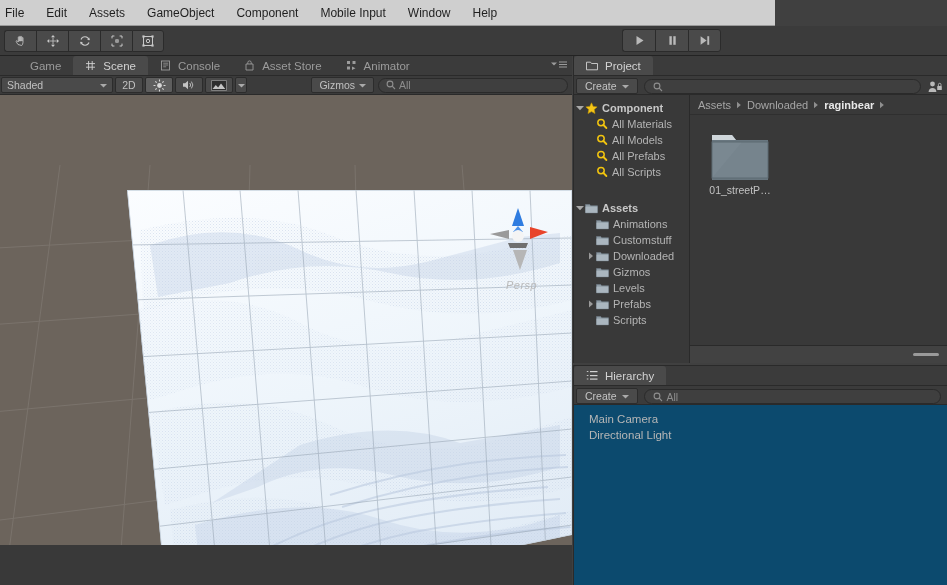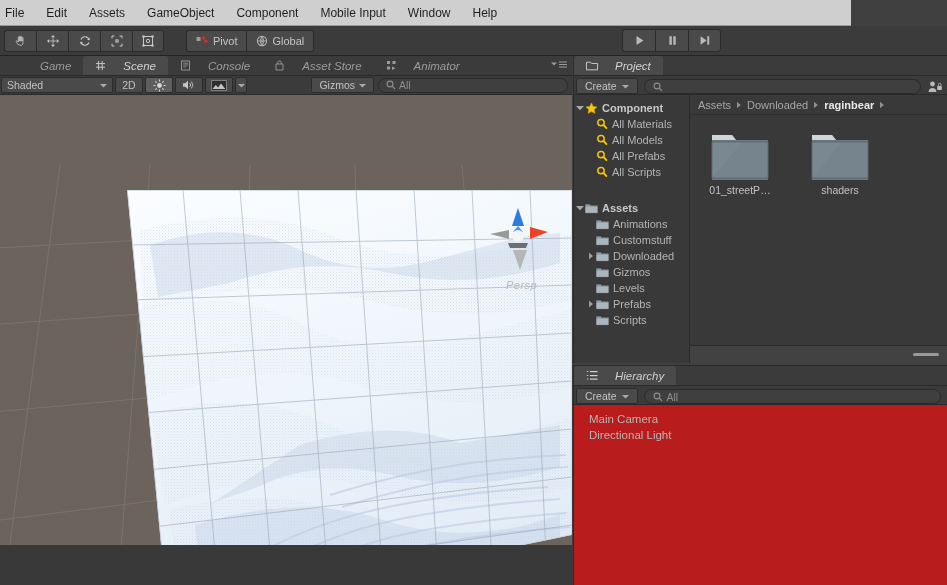--- a/index.html
+++ b/index.html
@@ -7,21 +7,21 @@
     width: 947px; height: 585px;
     background: #3c3c3c;
     font-family: "Liberation Sans", sans-serif;
     overflow: hidden;
     -webkit-font-smoothing: antialiased;
   }
   .app { position: relative; width: 947px; height: 585px; background: #404040; }
 
   
   .menubar {
-    position: absolute; left: 0; top: 0; width: 851px; height: 26px;
+    position: absolute; left: 0; top: 0; width: 775px; height: 26px;
     background: #cfcfcf; display: flex; align-items: center;
     padding-left: 0px; border-bottom: 1px solid #9a9a9a;
   }
   .menubar .mi {
     font-size: 12px; color: #1f1f1f; padding: 3px 11px; white-space: nowrap;
   }
   .menubar .mi:first-child { margin-left: -6px; }
 
   
   .toolbar {
@@ -61,22 +61,22 @@
   
   .scene-panel {
     position: absolute; left: 0; top: 56px; width: 572px; height: 529px;
     background: #393939;
   }
   .tabrow {
     height: 20px; background: #3b3b3b; display: flex; align-items: stretch;
     position: relative; border-bottom: 1px solid #2a2a2a;
   }
   .tab {
-    display: flex; align-items: center; gap: 17px; padding: 0 12px;
-    font-size: 11.5px; color: #9b9b9b; position: relative; font-style: italic;
+    display: flex; align-items: center; gap: 7px; padding: 0 12px;
+    font-size: 11.5px; color: #9b9b9b; position: relative;
   }
   .tab.active { background: #4a4a4a; color: #d2d2d2; border-radius: 3px 3px 0 0; }
   .tabrow .hamburger {
     position: absolute; right: 5px; top: 4px; display: flex; align-items: center;
     gap: 2px; color: #9b9b9b;
   }
 
   .scene-toolbar {
     height: 19px; background: #3b3b3b; display: flex; align-items: center;
     border-bottom: 1px solid #2a2a2a; gap: 0;
@@ -158,21 +158,21 @@
   .pstatus {
     position: absolute; left: 0; bottom: 0; width: 100%; height: 18px;
     background: #424242; border-top: 1px solid #2a2a2a; display: flex;
     align-items: center; justify-content: flex-end; padding-right: 8px;
   }
   .zslider { width: 26px; height: 3px; background: #9a9a9a; border-radius: 2px; }
 
   
   .hier-panel {
     position: absolute; left: 573px; top: 365px; width: 374px; height: 220px;
-    background: #b91c1c; border-left: 1px solid #2a2a2a; border-top: 1px solid #2a2a2a;
+    background: #0c4a6e; border-left: 1px solid #2a2a2a; border-top: 1px solid #2a2a2a;
   }
   .hrow {
     height: 16px; display: flex; align-items: center; padding-left: 15px;
     font-size: 11.5px; color: #b6b6b6;
   }
   .hrow.sel { background: #5a5a5a; color: #ffffff; }
   .hlist { padding-top: 6px; }
 
   .icon { display: inline-flex; align-items: center; justify-content: center; flex: none; }
 </style>
@@ -245,42 +245,20 @@
                 <rect x="1.4" y="1.4" width="2.2" height="2.2"></rect>
                 <rect x="10.4" y="1.4" width="2.2" height="2.2"></rect>
                 <rect x="1.4" y="10.4" width="2.2" height="2.2"></rect>
                 <rect x="10.4" y="10.4" width="2.2" height="2.2"></rect>
               </g>
             </svg>
         </span>
       </div>
     </div>
 
-    <div class="pivot-group">
-      <div class="pbtn">
-        <span class="icon">
-          <svg width="13" height="11" viewBox="0 0 13 11">
-              <rect x="0.5" y="2" width="4" height="4" fill="#9c9c9c"></rect>
-              <circle cx="7.5" cy="3" r="1.7" fill="#c0392b"></circle>
-              <circle cx="9.8" cy="6.2" r="1.7" fill="#c0392b"></circle>
-            </svg>
-        </span>
-        <span>Pivot</span>
-      </div>
-      <div class="pbtn">
-        <span class="icon">
-          <svg width="12" height="12" viewBox="0 0 12 12">
-              <circle cx="6" cy="6" r="4.6" fill="none" stroke="#b5b5b5" stroke-width="1.1"></circle>
-              <path d="M6 1.4v9.2M1.4 6h9.2" stroke="#b5b5b5" stroke-width="0.9"></path>
-              <path d="M6 1.4a7 7 0 0 1 0 9.2a7 7 0 0 1 0-9.2" fill="none" stroke="#b5b5b5" stroke-width="0.8"></path>
-            </svg>
-        </span>
-        <span>Global</span>
-      </div>
-    </div>
 
     <div class="play-group">
       <div class="plbtn">
         <span class="icon">
           <svg width="13" height="13" viewBox="0 0 13 13">
               <path d="M3.5 2l7 4.5-7 4.5z" fill="#b9b9b9"></path>
             </svg>
         </span>
       </div>
       <div class="plbtn">
@@ -757,33 +735,20 @@
                 <path d="M2 6h20l4 5h32v40H2z" fill="#7f8d96"></path>
                 <path d="M2 11h56v40H2z" fill="#68767f"></path>
                 <path d="M2 13h56v36H2z" fill="#76848d"></path>
                 <path d="M2 13l30 0 -30 36z" fill="#7e8c95" opacity="0.5"></path>
                 <path d="M2 6h20l4 5H2z" fill="#cfd6da"></path>
                 <rect x="2" y="13" width="56" height="36" fill="none" stroke="#5d6a73" stroke-width="1"></rect>
               </svg>
             </span>
             <span class="cap">01_streetP…</span>
           </div>
-          <div class="gitem">
-            <span class="icon">
-              <svg width="60" height="54" viewBox="0 0 60 54">
-                <path d="M2 6h20l4 5h32v40H2z" fill="#7f8d96"></path>
-                <path d="M2 11h56v40H2z" fill="#68767f"></path>
-                <path d="M2 13h56v36H2z" fill="#76848d"></path>
-                <path d="M2 13l30 0 -30 36z" fill="#7e8c95" opacity="0.5"></path>
-                <path d="M2 6h20l4 5H2z" fill="#cfd6da"></path>
-                <rect x="2" y="13" width="56" height="36" fill="none" stroke="#5d6a73" stroke-width="1"></rect>
-              </svg>
-            </span>
-            <span class="cap">shaders</span>
-          </div>
         </div>
 
         <div class="pstatus">
           <div class="zslider"></div>
         </div>
       </div>
     </div>
   </div>
 
   <div class="hier-panel">

